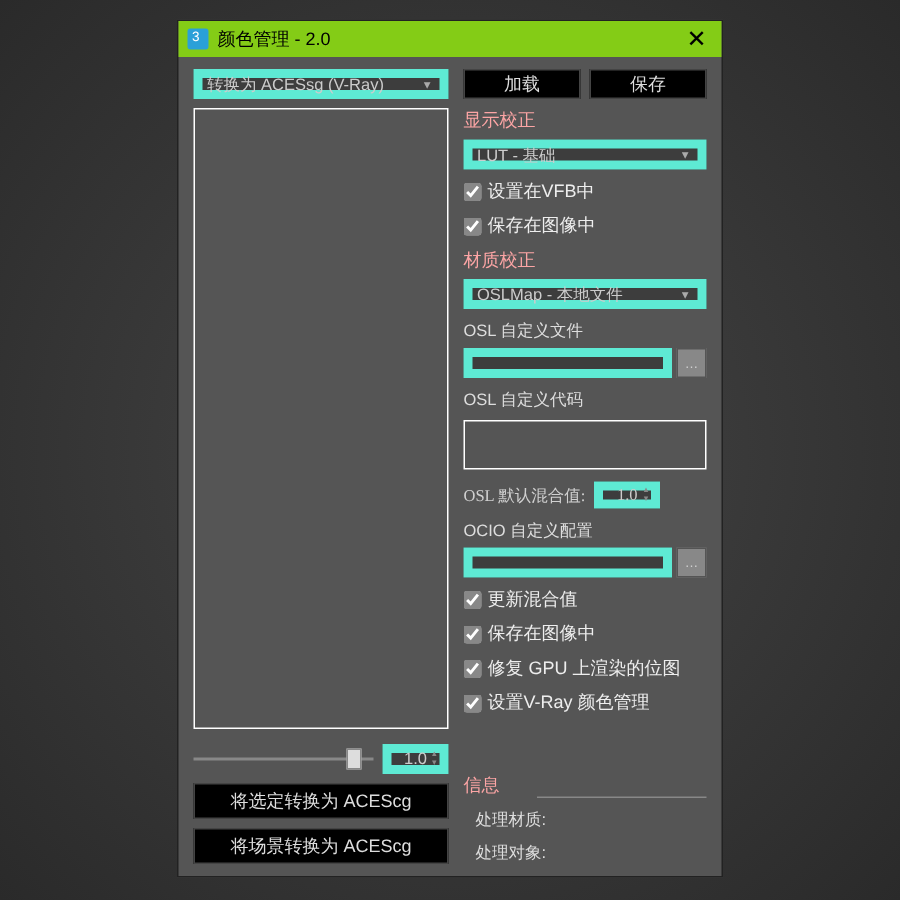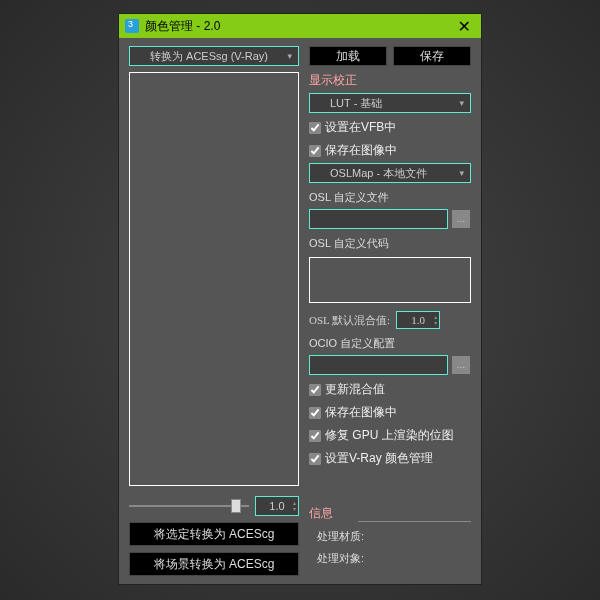--- a/index.html
+++ b/index.html
@@ -28,23 +28,23 @@
   .titlebar .appicon::after { content:"3"; position:absolute; color:#fff; font-size:9px; left:3px; top:0; }
   .titlebar .title { flex: 1; }
   .titlebar .close { font-size: 16px; cursor: pointer; padding: 0 4px; }
   .body {
     flex: 1; padding: 8px 10px; display: flex; gap: 10px;
     overflow: hidden;
   }
   .left { width: 170px; display: flex; flex-direction: column; }
   .right { flex: 1; display: flex; flex-direction: column; gap: 4px; }
   .dropdown, .input, .spinner {
-    background: #3d3d3d; border: 1px solid #5eead4;
+    background: #3d3d3d; border: 6px solid #5eead4;
     color: #ccc; height: 20px; font-size: 11px;
-    display: flex; align-items: center; padding: 0 20px;
+    display: flex; align-items: center; padding: 0 3px;
     position: relative;
   }
   .dropdown::after {
     content: "▾"; position: absolute; right: 6px; color: #aaa; font-size: 9px;
   }
   .preview {
     border: 1px solid #fff; flex: 1; margin-top: 6px; min-height: 280px;
     background: #555;
   }
   .slider-row {
@@ -114,20 +114,21 @@
       <div class="dropdown">LUT - 基础</div>
       <label class="checkrow">
         <input type="checkbox" checked="" style="">
         <span>设置在VFB中</span>
       </label>
       <label class="checkrow">
         <input type="checkbox" checked="" style="">
         <span>保存在图像中</span>
       </label>
 
+      <div class="section-label">材质校正</div>
       <div class="dropdown">OSLMap - 本地文件</div>
 
       <div class="field-label">OSL 自定义文件</div>
       <div class="filerow">
         <div class="input"></div>
         <div class="browse">…</div>
       </div>
 
       <div class="field-label">OSL 自定义代码</div>
       <div class="textarea"></div>

